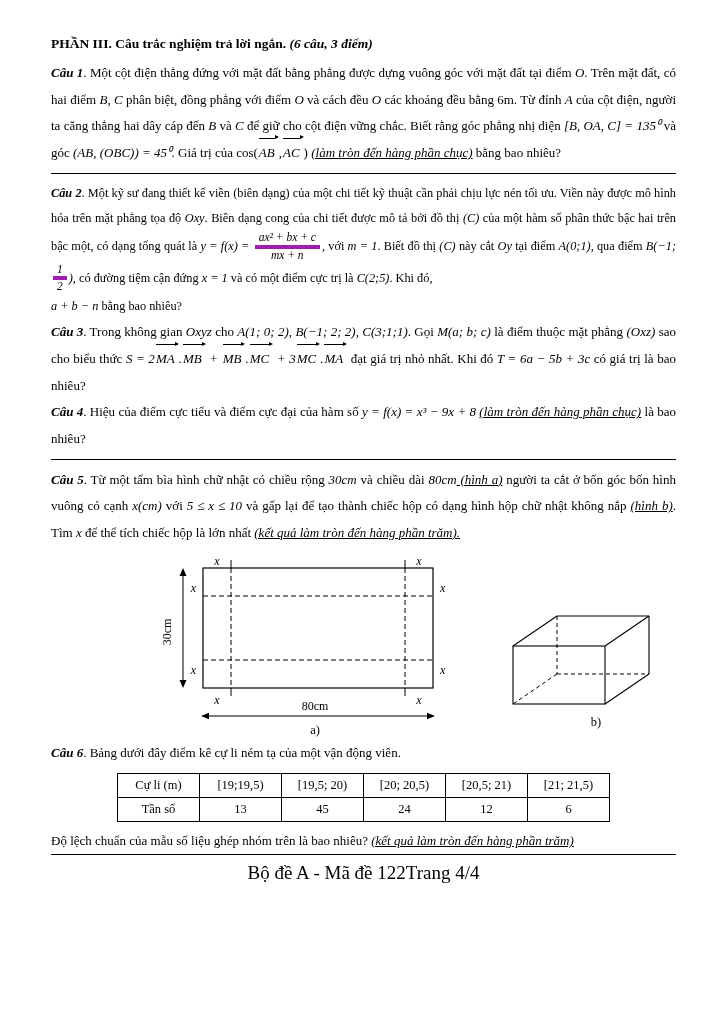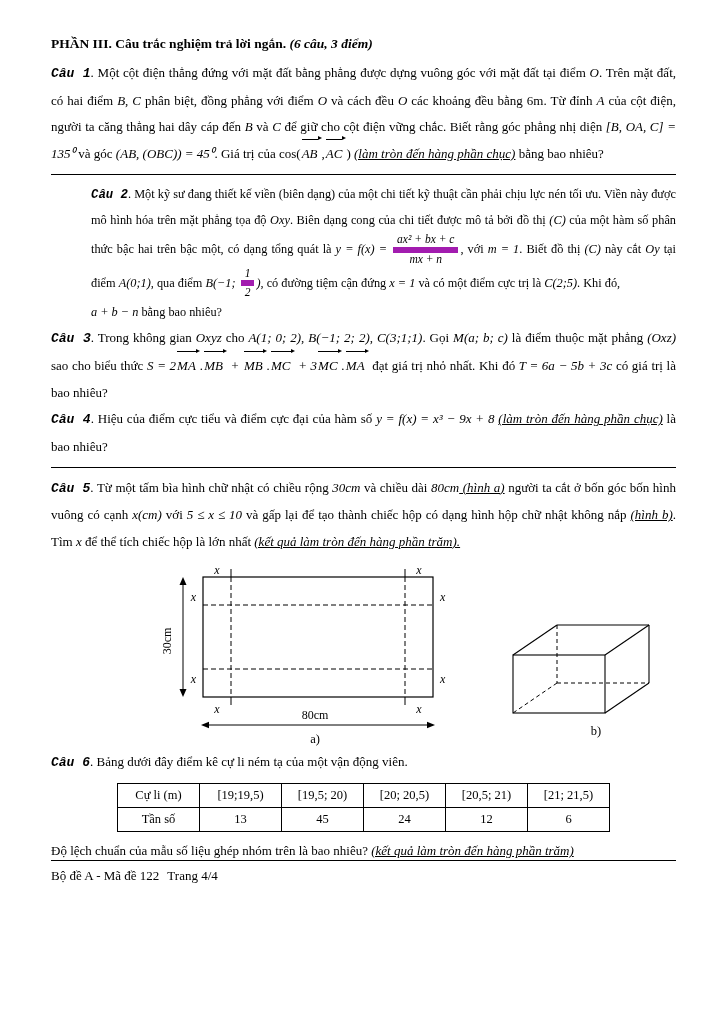--- a/index.html
+++ b/index.html
@@ -9,29 +9,29 @@
     font-family: "Liberation Serif", serif;
   }
   .page {
     position: relative; width: 725px; height: 908px;
     padding: 36px 49px 0 51px; overflow: hidden; background: #fff;
   }
   .hdr { margin: 0 0 8px 0; font-size: 13.5px; }
   .b  { font-weight: bold; font-style: normal; }
   .bi { font-weight: bold; font-style: italic; }
   p.q { margin: 0; font-size: 13px; line-height: 2.05; text-align: justify; }
-  p.q2 { font-size: 12.3px; margin-left: 40px; }
-  .qlabel { font-weight: bold; font-style: italic; font-family: Liberation Mono, monospace; }
+  p.q2 { font-size: 12.3px; }
+  .qlabel { font-weight: bold; font-style: italic; }
   .m { font-style: italic; }
   i.note { font-style: italic; text-decoration: underline; }
   hr.sep { border: none; border-top: 1px solid #000; margin: 6px 0 7px 0; }
 
   .frac { display: inline-block; vertical-align: middle; text-align: center;
           line-height: 1.2; font-size: 11.5px; margin: 0 2px; font-style: italic; }
-  .frac .num { display: block; border-bottom: 6px solid #a21caf; padding: 0 4px; }
+  .frac .num { display: block; border-bottom: 4px solid #a21caf; padding: 0 4px; }
   .frac .den { display: block; padding: 0 4px; }
 
   .vec { font-style: italic; position: relative; display: inline-block;
          padding: 2px 4px 0 1px; margin-top: -2px; }
   .vec::before { content: ""; position: absolute; left: 1px; right: 4px; top: 0;
                  border-top: 1px solid #000; }
   .vec::after  { content: ""; position: absolute; right: 0; top: -2.5px; width: 0; height: 0;
                  border-left: 4px solid #000; border-top: 2.5px solid transparent;
                  border-bottom: 2.5px solid transparent; }
 
@@ -42,21 +42,21 @@
   svg text.flabel { font-style: normal; font-size: 12.5px; }
 
   table.tbl { border-collapse: collapse; margin: 6px auto 6px auto; font-size: 12.5px; }
   .tbl td { border: 1px solid #000; text-align: center; padding: 4px 8px;
             min-width: 82px; height: 18px; }
   p.het { text-align: left; font-weight: bold; font-style: italic;
           margin: 0; font-size: 13px; line-height: 1.8; }
 
   .footer { position: absolute; left: 51px; right: 49px; bottom: 24px;
             border-top: 1px solid #000; padding-top: 7px; background: #fff;
-            display: flex; justify-content: flex-start; font-size: 13px; gap: 8px; }
+            display: flex; justify-content: center; font-size: 19px; }
 </style>
 </head>
 <body>
 
 <div class="page">
 
   <p class="hdr"><span class="b">PHẦN III. Câu trắc nghiệm trả lời ngắn.</span><span class="bi"> (6 câu, 3 điểm)</span></p>
 
   <p class="q"><span class="qlabel">Câu 1</span><span>. Một cột điện thẳng đứng với mặt đất bằng phẳng được dựng vuông góc với mặt đất tại điểm </span><i class="m">O</i><span>. Trên mặt đất, có hai điểm </span><i class="m">B</i><span>, </span><i class="m">C</i><span> phân biệt, đồng phẳng với điểm </span><i class="m">O</i><span> và cách đều </span><i class="m">O</i><span> các khoảng đều bằng 6m. Từ đỉnh </span><i class="m">A</i><span> của cột điện, người ta căng thẳng hai dây cáp đến </span><i class="m">B</i><span> và </span><i class="m">C</i><span> để giữ cho cột điện vững chắc. Biết rằng góc phẳng nhị diện </span><i class="m">[B, OA, C] = 135⁰</i><span> và góc </span><i class="m">(AB, (OBC)) = 45⁰</i><span>. Giá trị của cos(</span><i class="vec">AB</i><span>,</span><i class="vec">AC</i><span>) </span><i class="note">(làm tròn đến hàng phần chục)</i><span> bằng bao nhiêu?</span></p>
 

